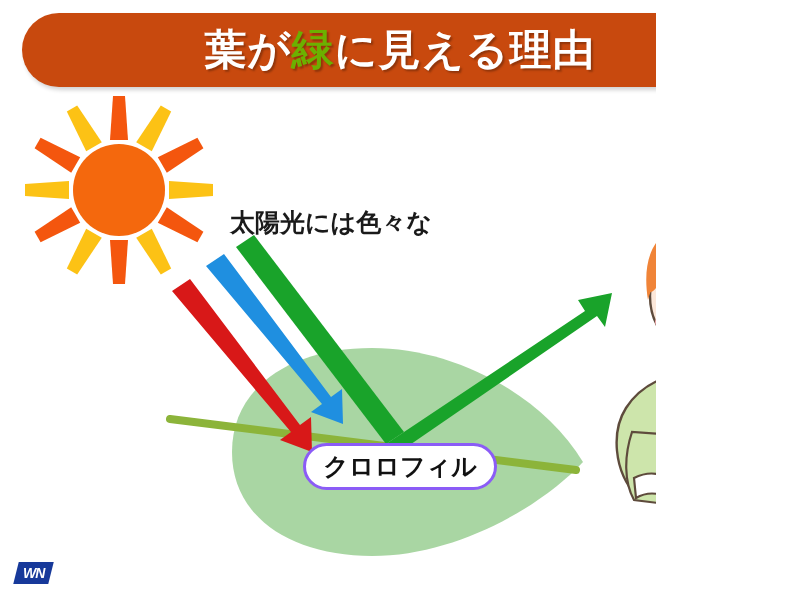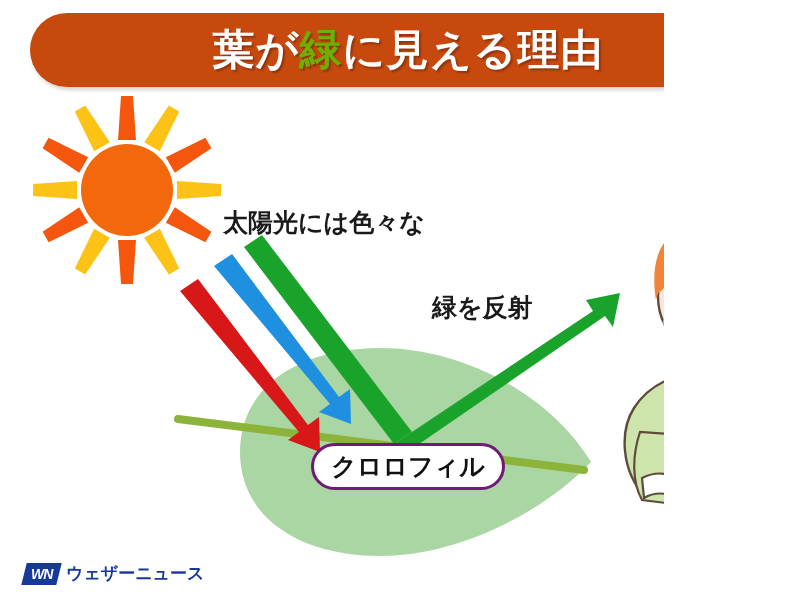--- a/index.html
+++ b/index.html
@@ -9,21 +9,20 @@
   }
   body {
     font-family: "Liberation Sans", "DejaVu Sans", sans-serif;
   }
   #stage {
     position: relative;
     width: 656px;
     height: 600px;
     background: #ffffff;
     overflow: hidden;
-    margin-left: 8px;
   }
   
   .title-banner {
     position: absolute;
     left: 22px;
     top: 13px;
     width: 756px;
     height: 74px;
     background: #c8490e;
     border-radius: 37px;
@@ -46,21 +45,21 @@
   }
   
   .lbl {
     position: absolute;
     color: #1a1a1a;
     font-weight: bold;
     line-height: 1.34;
     white-space: pre;
   }
   #sun-caption {
-    left: 215px;
+    left: 230px;
     top: 139px;
     font-size: 25px;
   }
   #absorb-label {
     left: 43px;
     top: 357px;
     font-size: 25px;
   }
   #reflect-label {
     left: 424px;
@@ -68,21 +67,21 @@
     font-size: 25px;
   }
   
   #chloro-pill {
     position: absolute;
     left: 303px;
     top: 443px;
     width: 194px;
     height: 47px;
     background: #ffffff;
-    border: 3px solid #701a75;
+    border: 3px solid #8b5cf6;
     border-radius: 24px;
     display: flex;
     align-items: center;
     justify-content: center;
     box-sizing: border-box;
   }
   #chloro-pill span {
     font-size: 25px;
     font-weight: bold;
     color: #111111;
@@ -272,26 +271,24 @@
       <path d="M700,486 C712,478 724,476 734,480 L738,496 C726,492 712,494 702,500 Z" fill="#ffffff" stroke="#5e4b3c" stroke-width="2.2"></path>
       <path d="M634,478 C646,472 658,472 666,478 L668,498 C658,492 646,492 636,498 Z" fill="#ffffff" stroke="#5e4b3c" stroke-width="2.2"></path>
     </g>
   </svg>
 
   <div class="lbl" id="sun-caption">
     <div>太陽光には色々な</div>
   </div>
 
 
-  <div class="lbl" id="reflect-label">緑を反射</div>
 
   <div id="chloro-pill">
     <span>クロロフィル</span>
   </div>
 
   <div id="footer-logo">
     <div id="wn-mark">
       <b>WN</b>
     </div>
-    <div id="brand-name">ウェザーニュース</div>
   </div>
 
 </div>
 
 </body></html>

